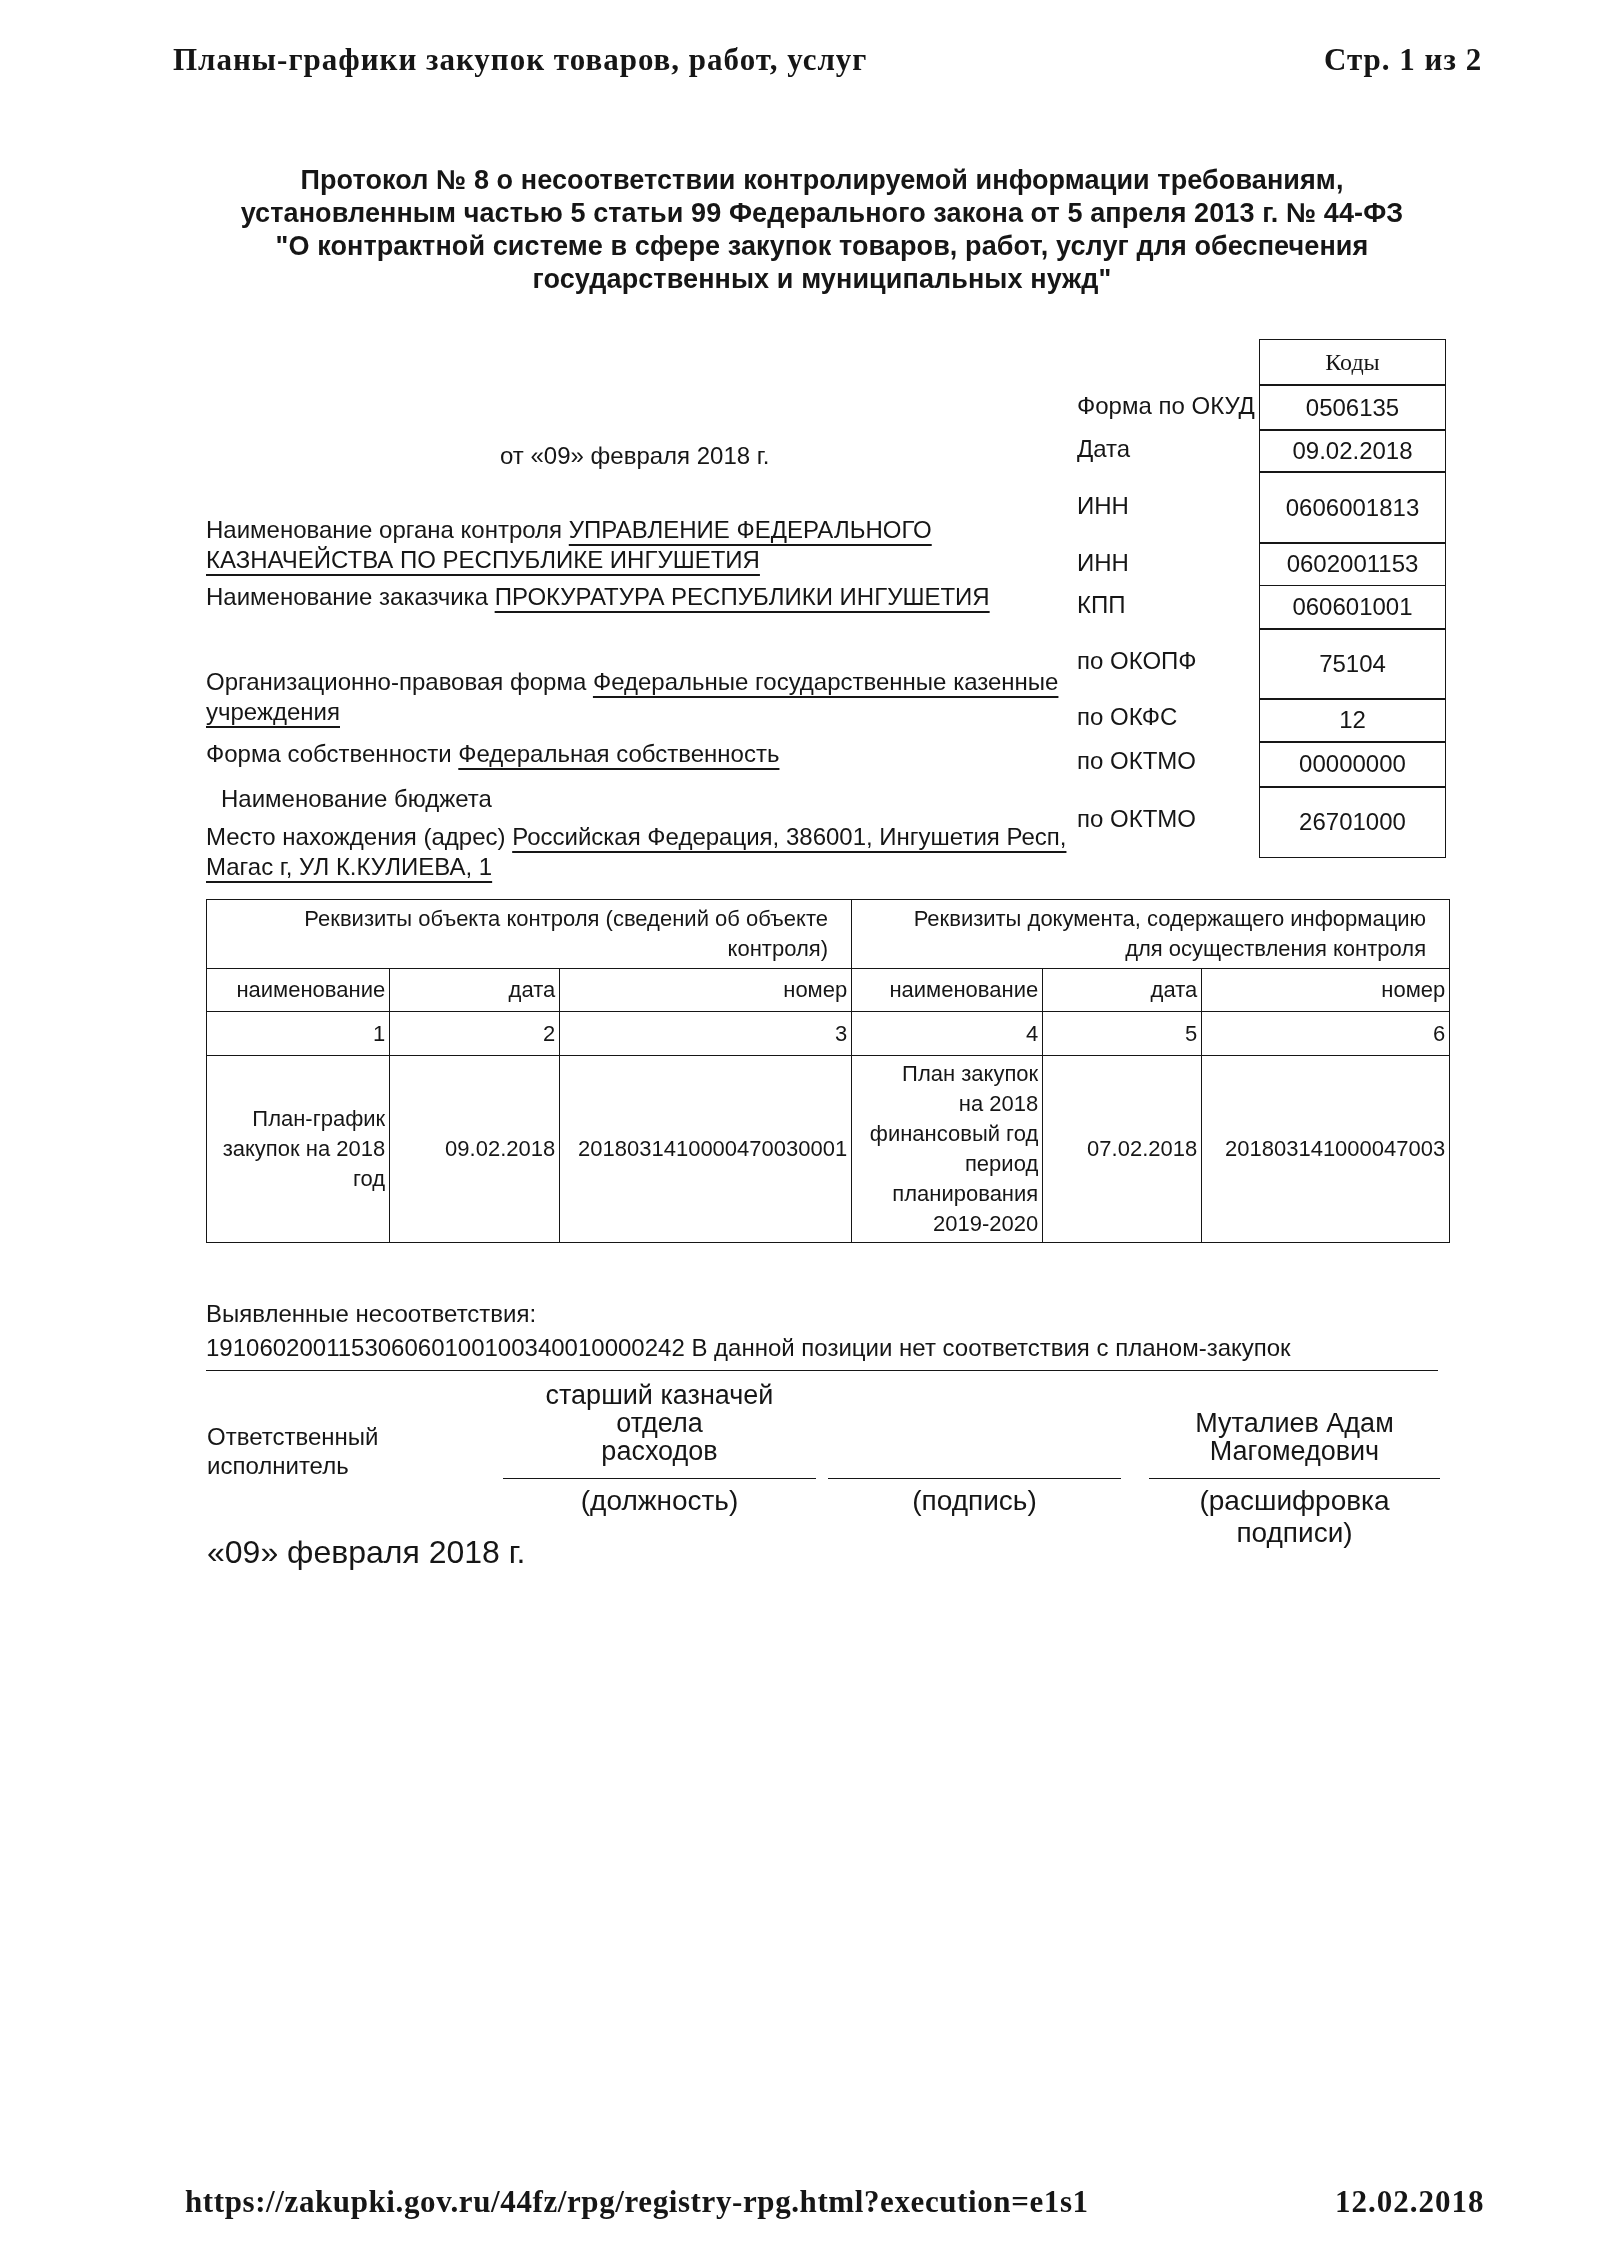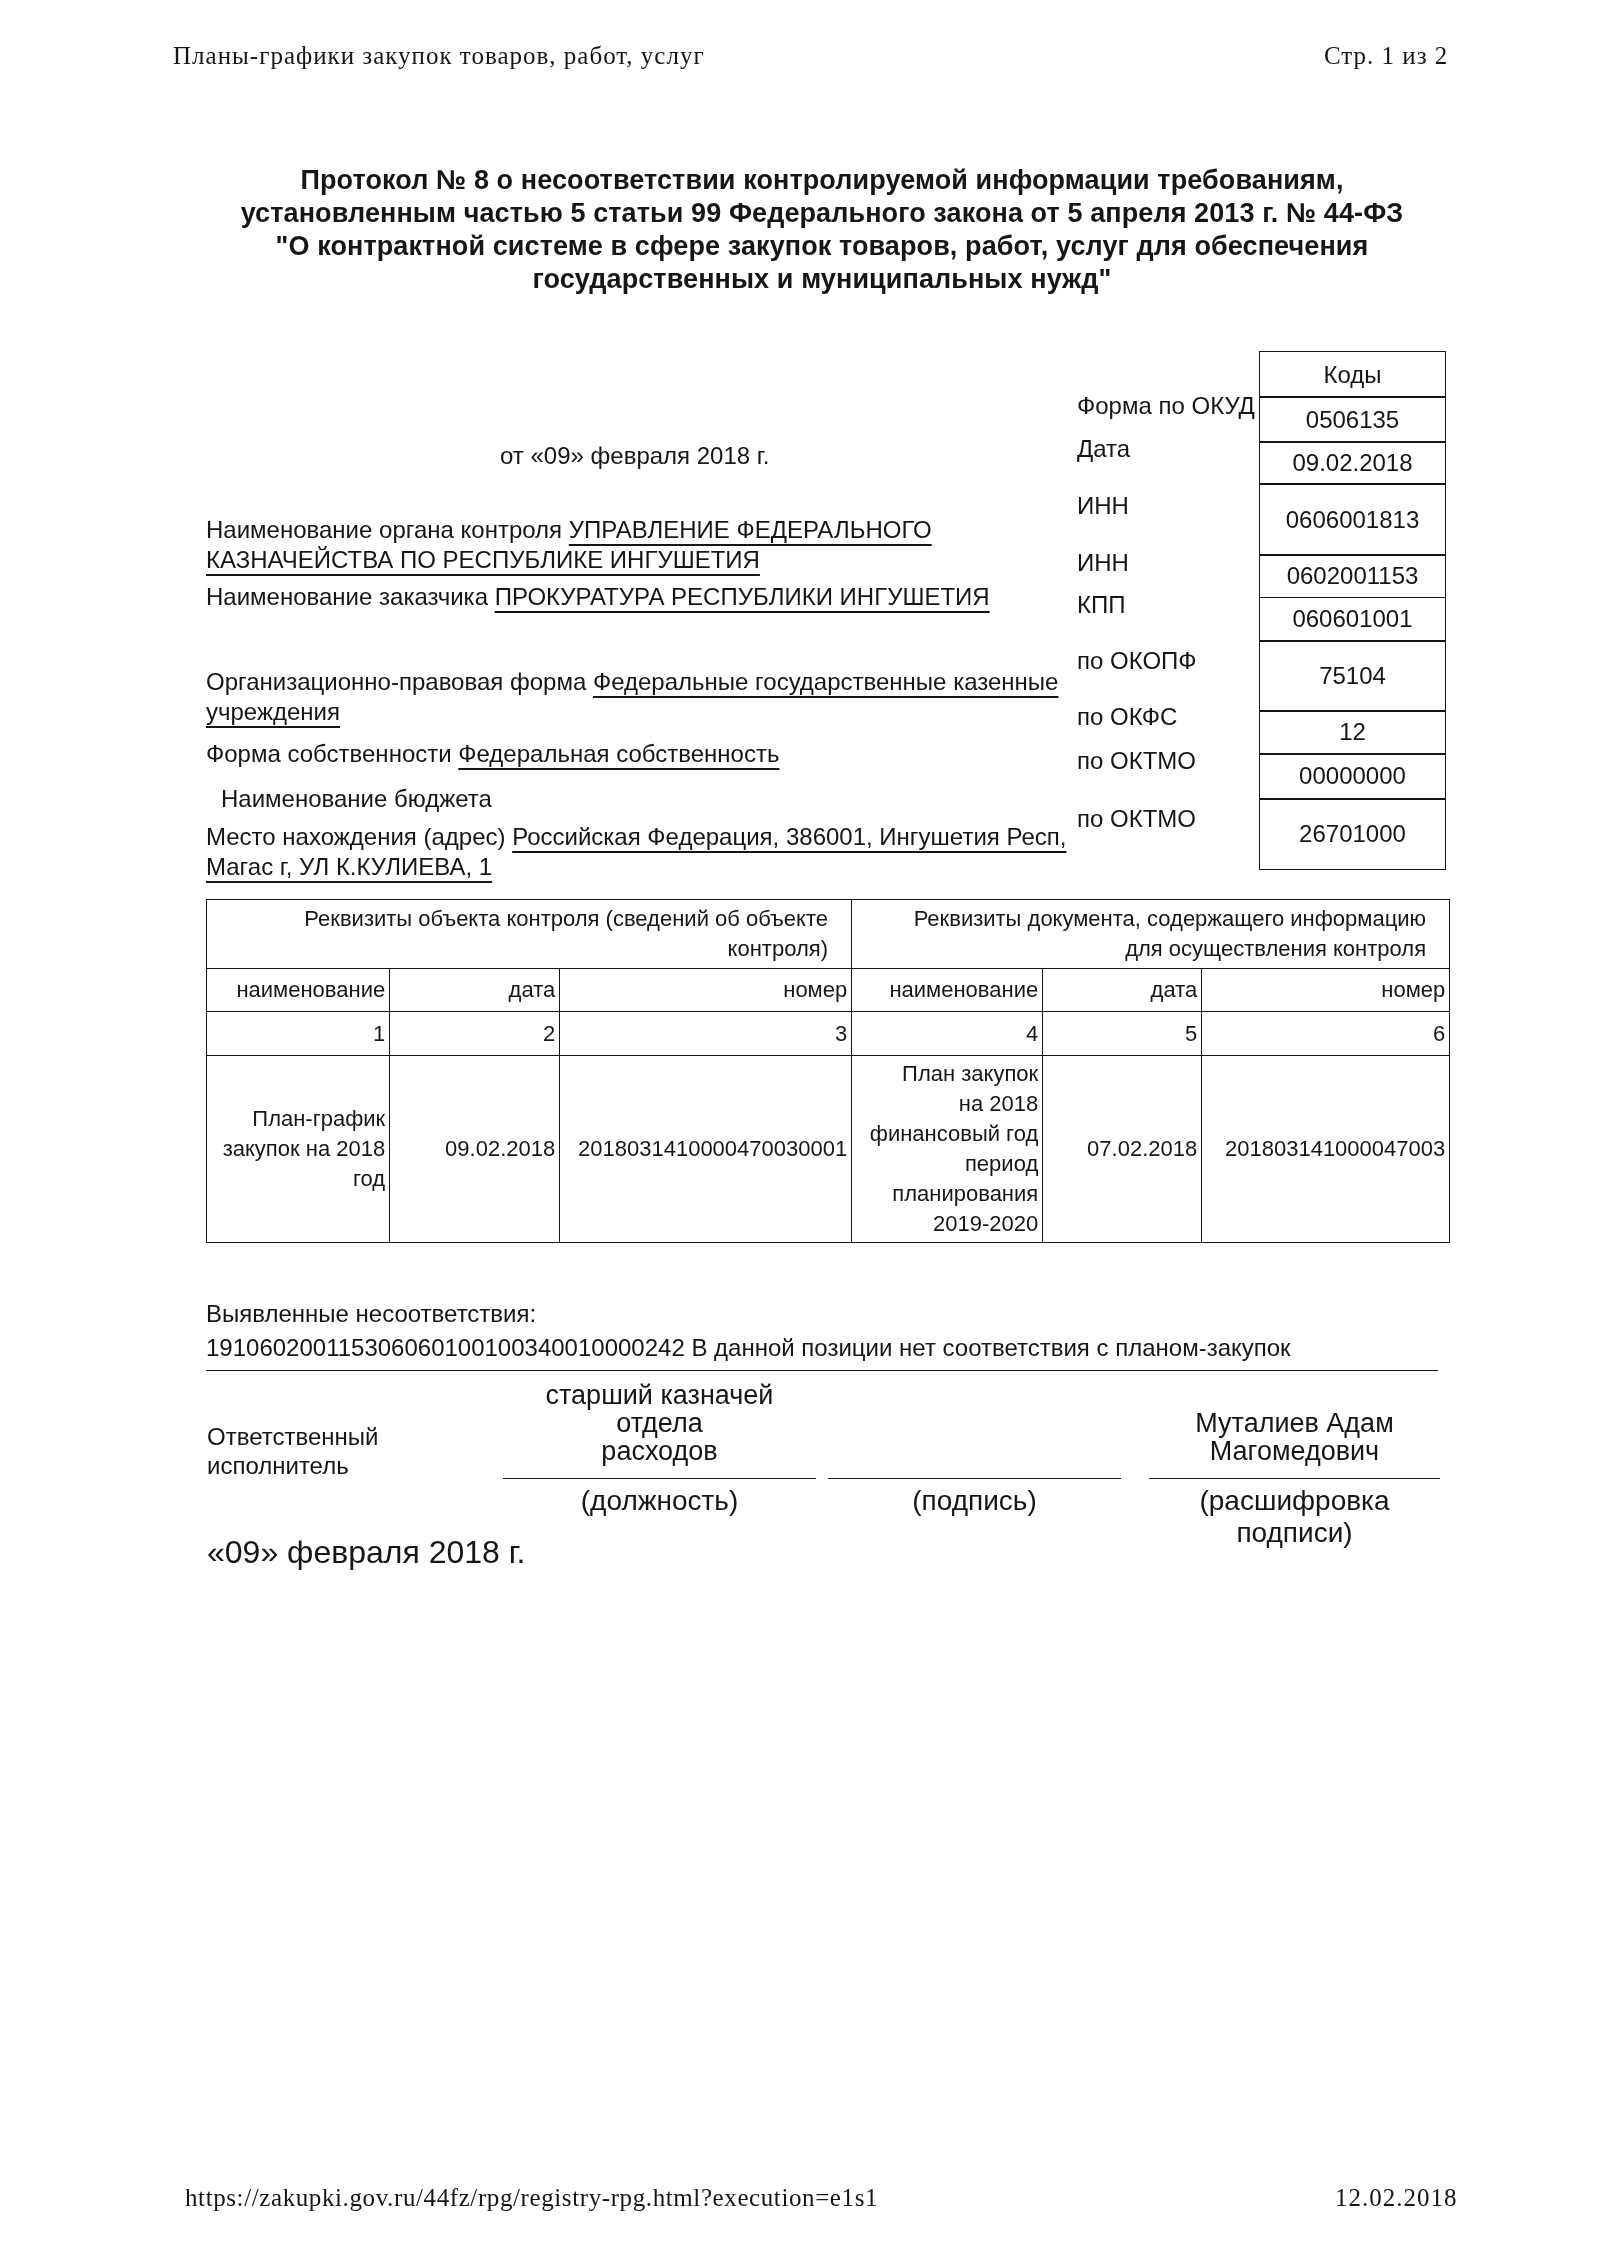--- a/index.html
+++ b/index.html
@@ -9,23 +9,24 @@
     height:2261px;
     background:#ffffff;
     color:#161616;
     font-family:"Liberation Sans", sans-serif;
     overflow:hidden;
   }
   
   .print-meta{
     position:absolute;
     font-family:"Liberation Serif", serif;
-    font-size:25px;
+    font-size:31px;
     letter-spacing:1px;
     white-space:nowrap;
+    font-weight:bold;
   }
   
   .doc-title{
     position:absolute;
     left:191px; top:164px; width:1262px;
     text-align:center;
     font-weight:bold;
     font-size:27px;
     line-height:33px;
     letter-spacing:0.1px;
@@ -55,21 +56,21 @@
   }
   .code-cell{
     box-sizing:border-box;
     width:187px;
     border:1.9px solid #161616;
     margin-top:-1.9px;
     display:flex; align-items:center; justify-content:center;
     font-size:24px;
     text-align:center;
   }
-  .code-cell:first-child{margin-top:12px;}
+  .code-cell:first-child{margin-top:0;font-family:Liberation Serif, serif;}
   .code-label{
     position:absolute; left:1077px;
     font-size:24px; line-height:28px; white-space:nowrap;
   }
   
   table.ctrl{
     position:absolute; left:206px; top:899px;
     width:1244px;
     border-collapse:collapse;
     table-layout:fixed;

